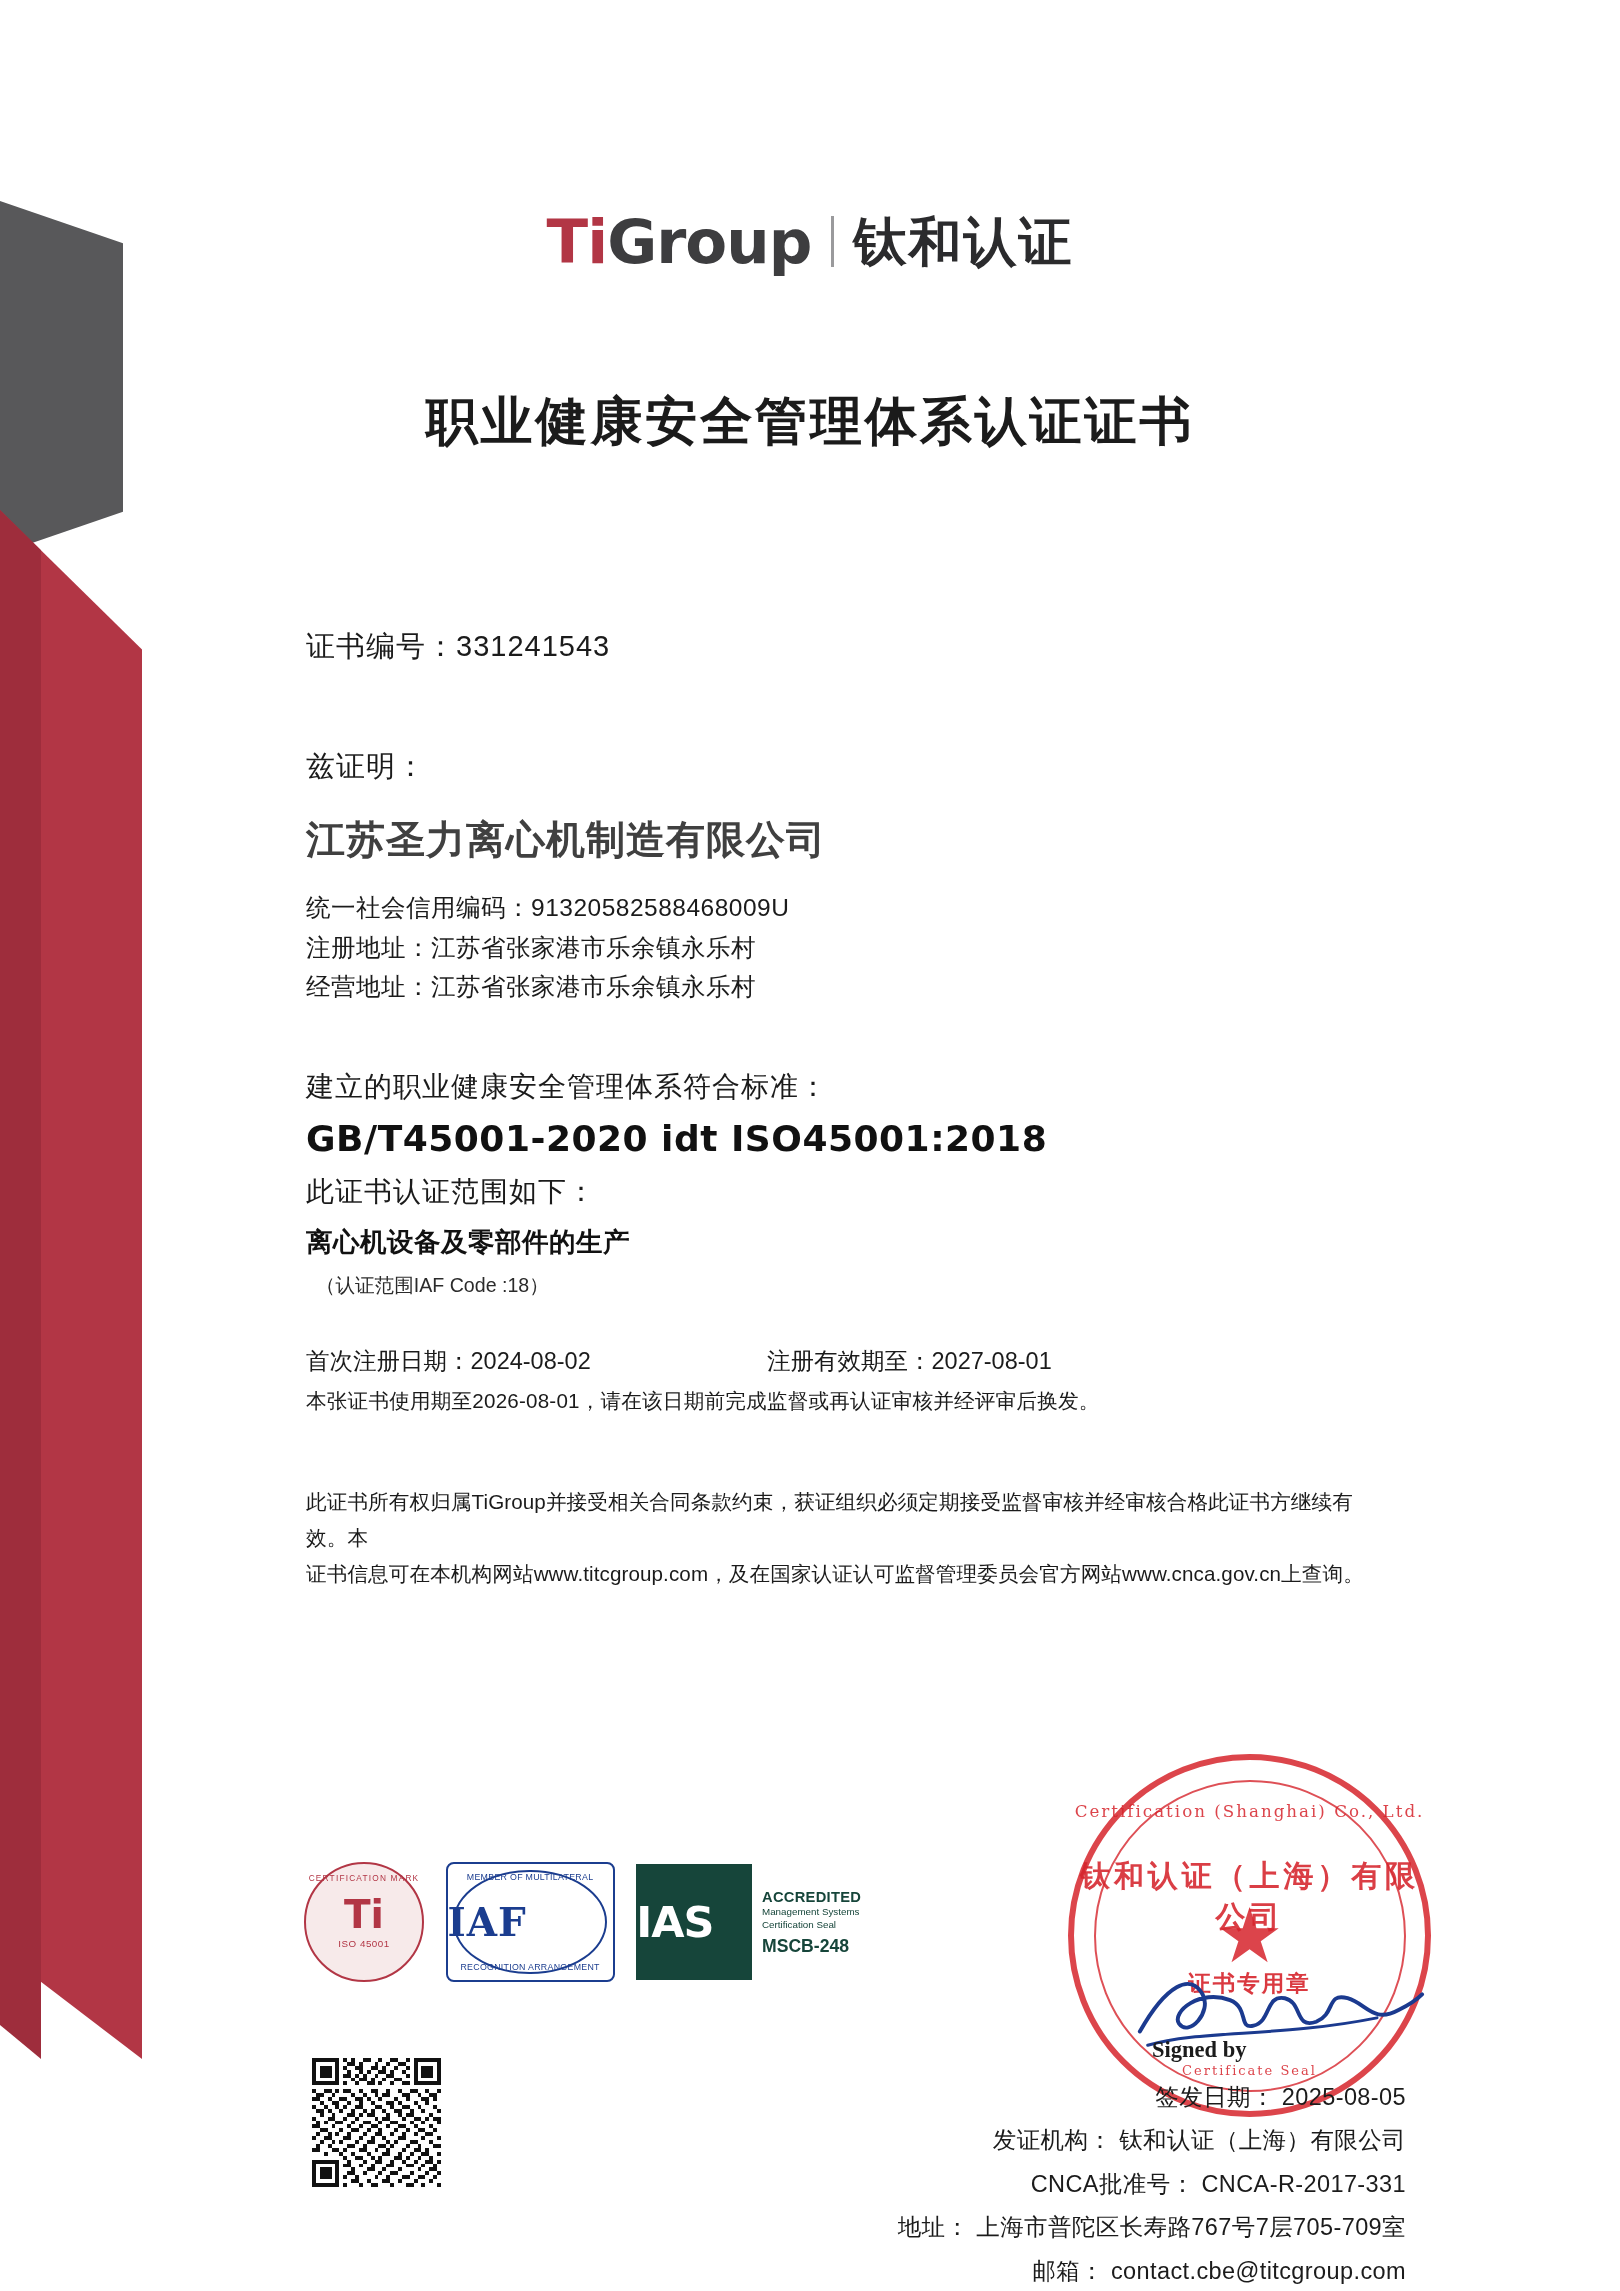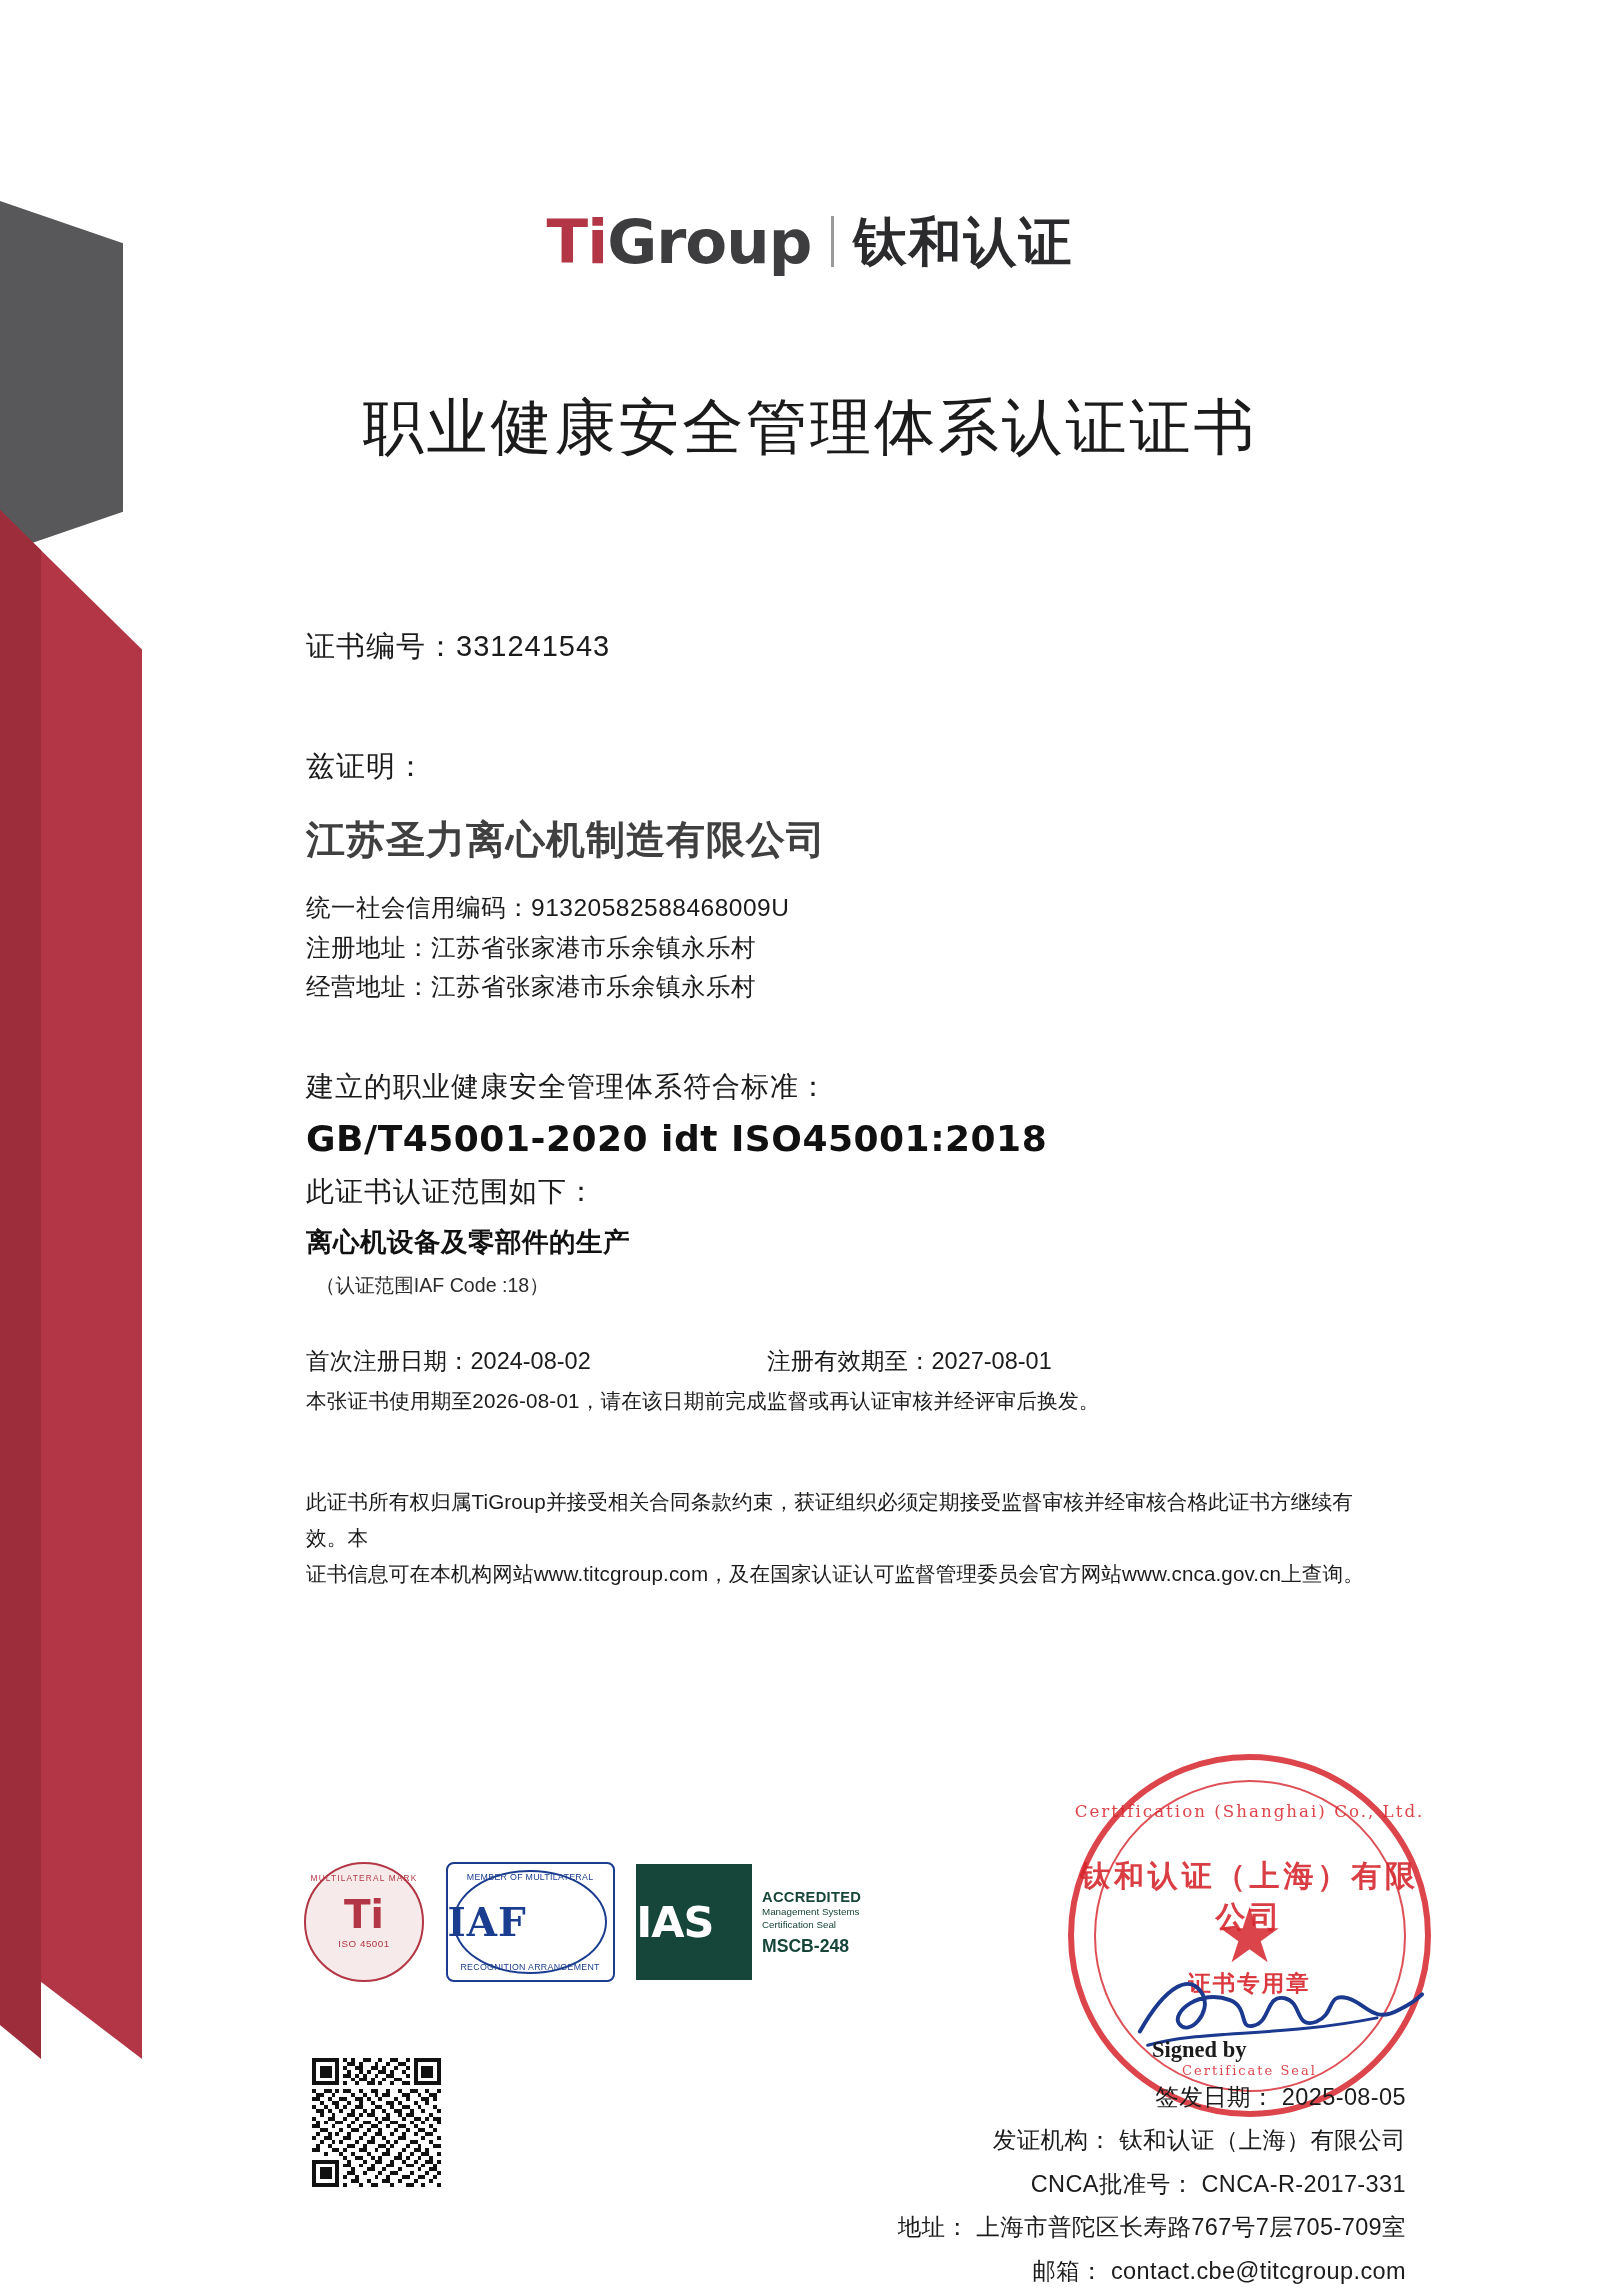--- a/index.html
+++ b/index.html
@@ -91,22 +91,22 @@
   }
 
   
   .cert-title {
     position: absolute;
     top: 387px;
     left: 0;
     width: 100%;
     text-align: center;
     font-family: "DejaVu Sans", sans-serif;
-    font-size: 61px;
-    font-weight: normal;
+    font-size: 52px;
+    font-weight: bold;
     letter-spacing: 2.9px;
     color: #1b1b1b;
   }
 
   
   .body-block {
     position: absolute;
     left: 306px;
     top: 627px;
     width: 1098px;
@@ -488,21 +488,21 @@
 
     <div class="legal-note">
       <div>此证书所有权归属TiGroup并接受相关合同条款约束，获证组织必须定期接受监督审核并经审核合格此证书方继续有效。本</div>
       <div>证书信息可在本机构网站www.titcgroup.com，及在国家认证认可监督管理委员会官方网站www.cnca.gov.cn上查询。</div>
     </div>
   </div>
 
   <div class="marks-row">
 
     <div class="mark-ti">
-      <span class="arc-top">MULTILATERAL MARK</span>
+      <span class="arc-top">CERTIFICATION MARK</span>
       <span class="big">Ti</span>
       <span class="sub">ISO 45001</span>
     </div>
 
     <div class="mark-iaf">
       <div class="ellipse"></div>
       <span class="t1">MEMBER OF MULTILATERAL</span>
       <span class="txt">IAF</span>
       <span class="t2">RECOGNITION ARRANGEMENT</span>
     </div>

